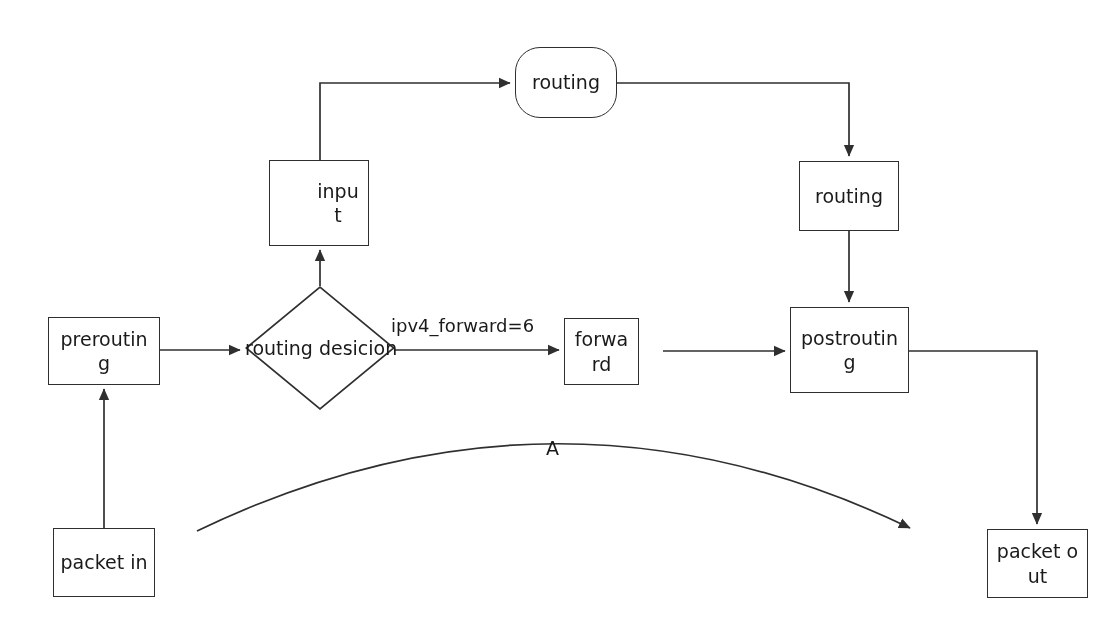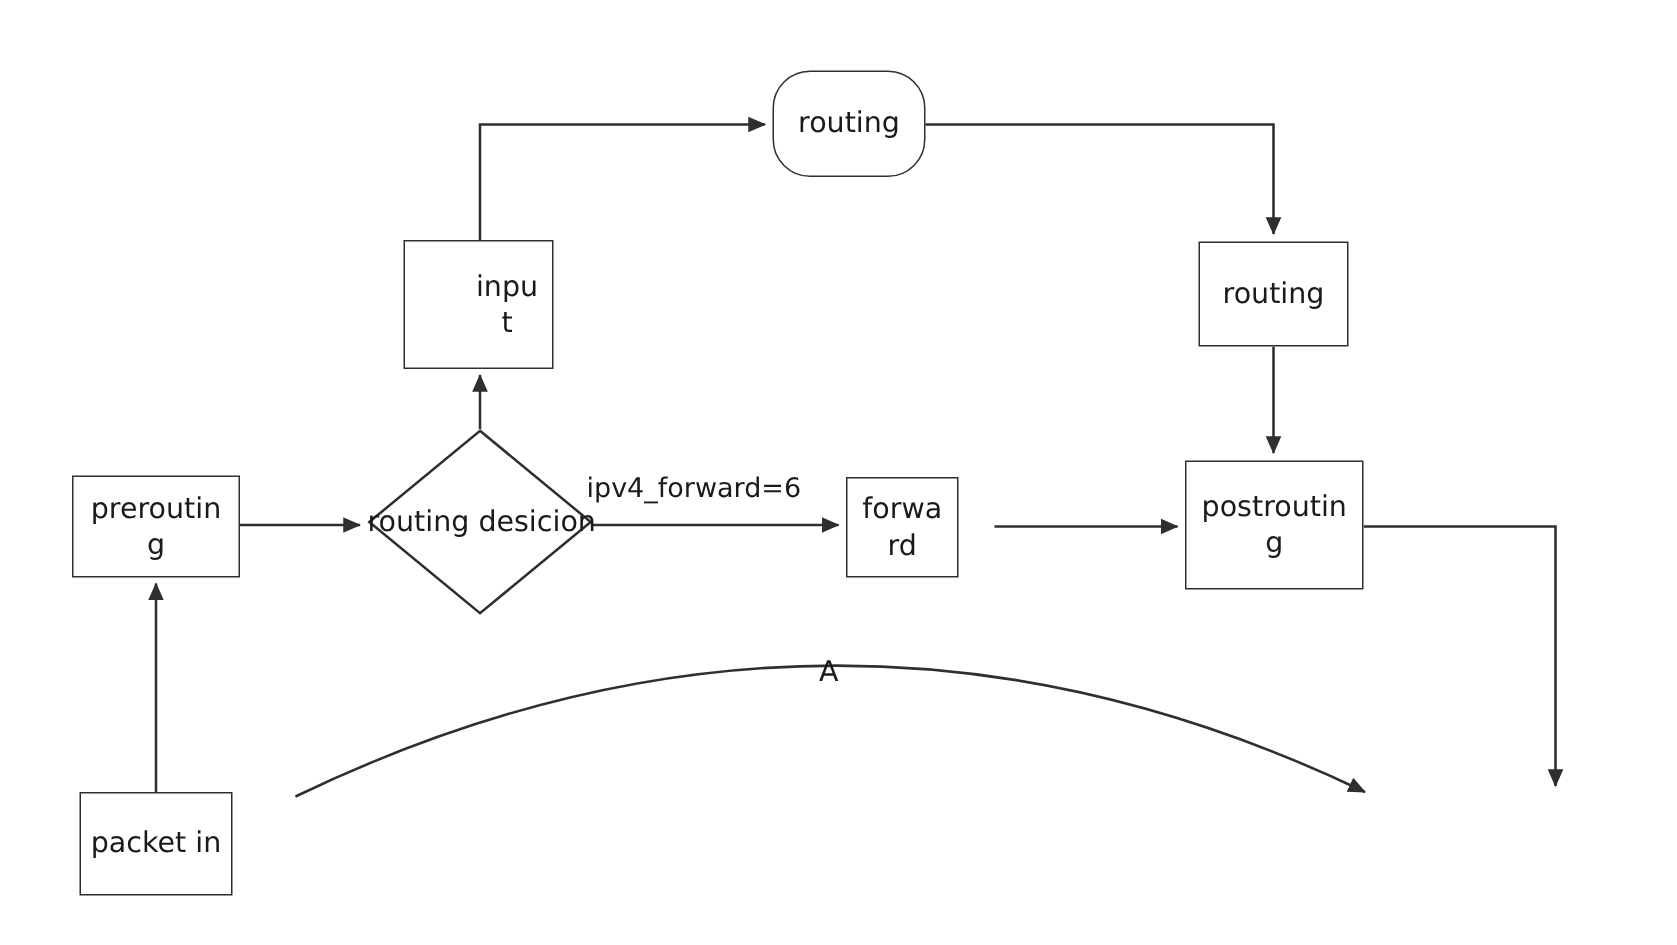--- a/index.html
+++ b/index.html
@@ -140,18 +140,21 @@
   </div>
 
   <div class="node" style="left:53px; top:528px; width:102px; height:69px;">
     <span class="node-label">packet in</span>
   </div>
 
   <div class="node" style="left:790px; top:307px; width:119px; height:86px;">
     <span class="node-label">postrouting</span>
   </div>
 
+  <div class="node" style="left:987px; top:529px; width:101px; height:69px;">
+    <span class="node-label">packet out</span>
+  </div>
 
   <div class="edge-label" style="left:391px; top:315px;">ipv4_forward=6</div>
 
   <div class="arc-label" style="left:546px; top:437px;">A</div>
 
 </div>
 
 </body></html>

